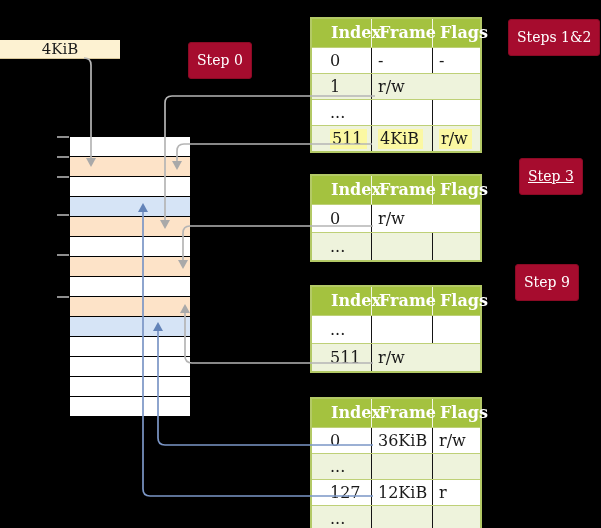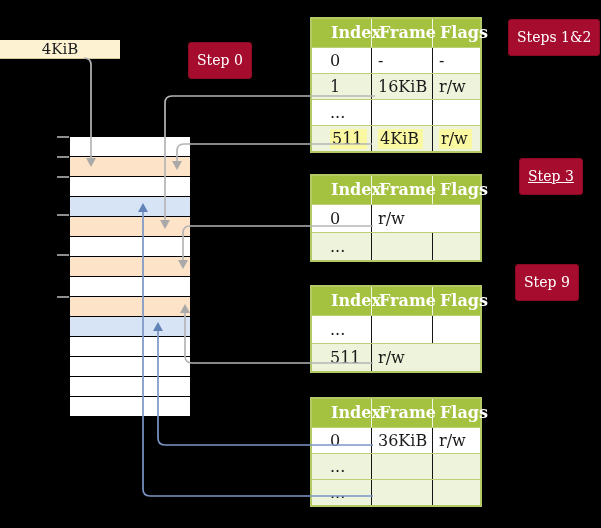--- a/index.html
+++ b/index.html
@@ -109,21 +109,20 @@
         <div class="hcell c-frame">Frame</div>
         <div class="hcell c-flags">Flags</div>
       </div>
       <div class="brow" style="height: 25px;">
         <div class="bcell c-index">0</div>
         <div class="bcell c-frame">-</div>
         <div class="bcell c-flags">-</div>
       </div>
       <div class="brow shade" style="height: 25px;">
         <div class="bcell c-index">1</div>
-        <div class="bcell c-frame">16KiB</div>
         <div class="bcell c-flags">r/w</div>
       </div>
       <div class="brow" style="height: 25px;">
         <div class="bcell c-index">...</div>
         <div class="bcell c-frame"></div>
         <div class="bcell c-flags"></div>
       </div>
       <div class="brow shade" style="height: 25px;">
         <div class="bcell c-index">
           <span class="hl">511</span>
@@ -177,20 +176,25 @@
       <div class="brow" style="height: 25px;">
         <div class="bcell c-index">0</div>
         <div class="bcell c-frame">36KiB</div>
         <div class="bcell c-flags">r/w</div>
       </div>
       <div class="brow shade" style="height: 25px;">
         <div class="bcell c-index">...</div>
         <div class="bcell c-frame"></div>
         <div class="bcell c-flags"></div>
       </div>
+      <div class="brow" style="height: 25px;">
+        <div class="bcell c-index">127</div>
+        <div class="bcell c-frame">12KiB</div>
+        <div class="bcell c-flags">r</div>
+      </div>
       <div class="brow shade" style="height: 25px;">
         <div class="bcell c-index">...</div>
         <div class="bcell c-frame"></div>
         <div class="bcell c-flags"></div>
       </div>
     </div>
 
   <svg class="overlay" width="601" height="528" viewBox="0 0 601 528">
 
     <path class="lgray" d="M84,58 Q91,58 91,65 L91,158"></path>

